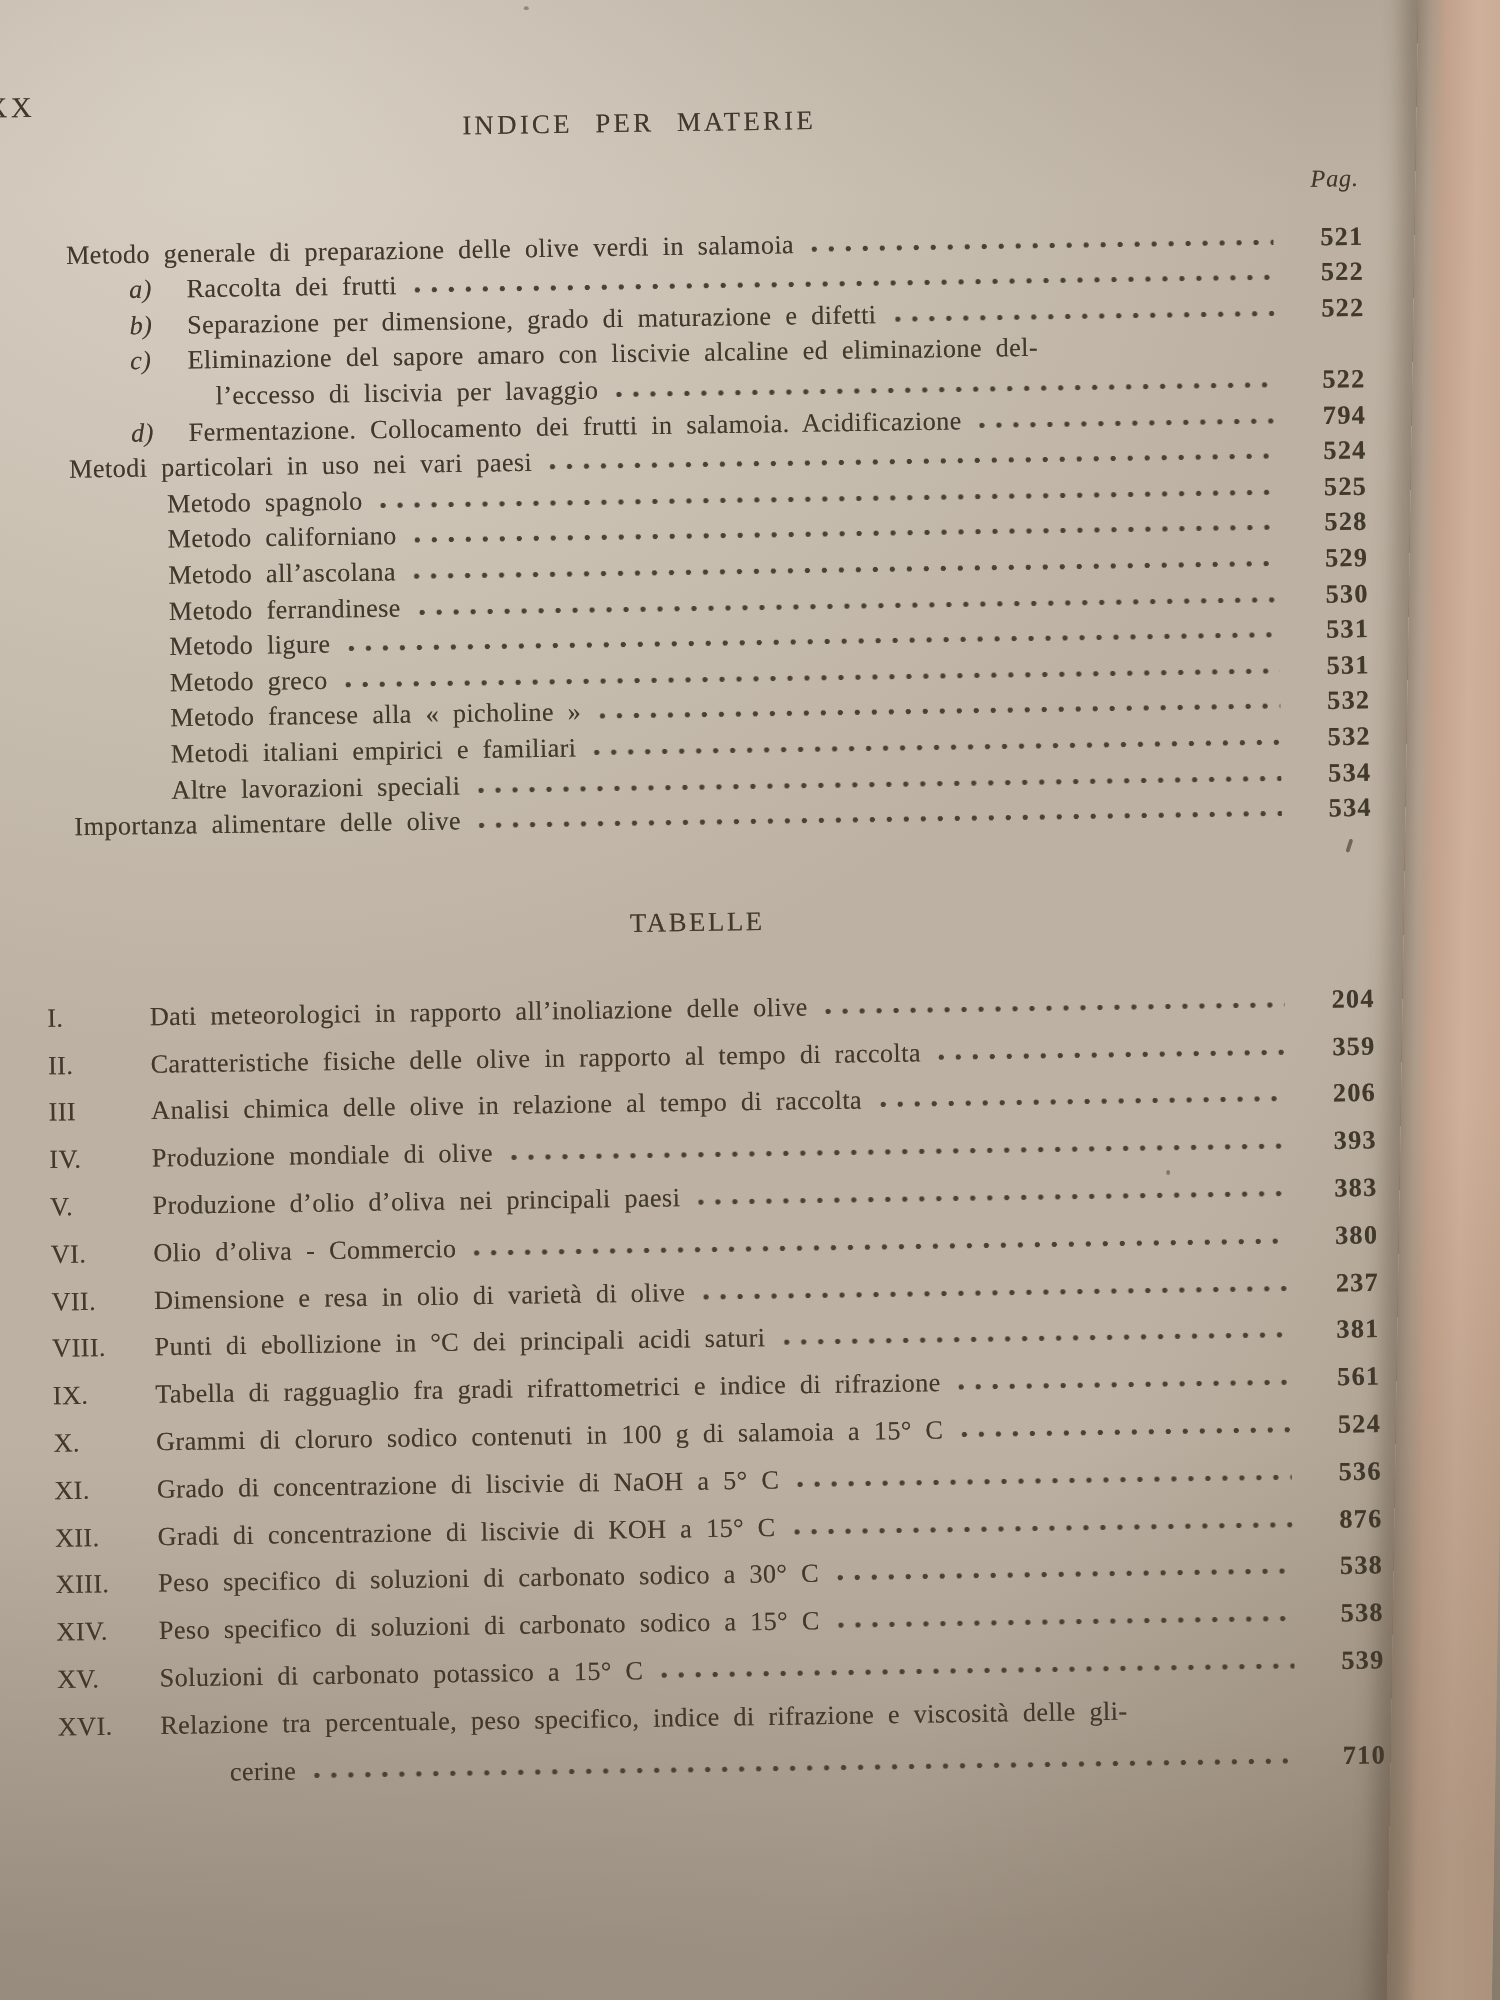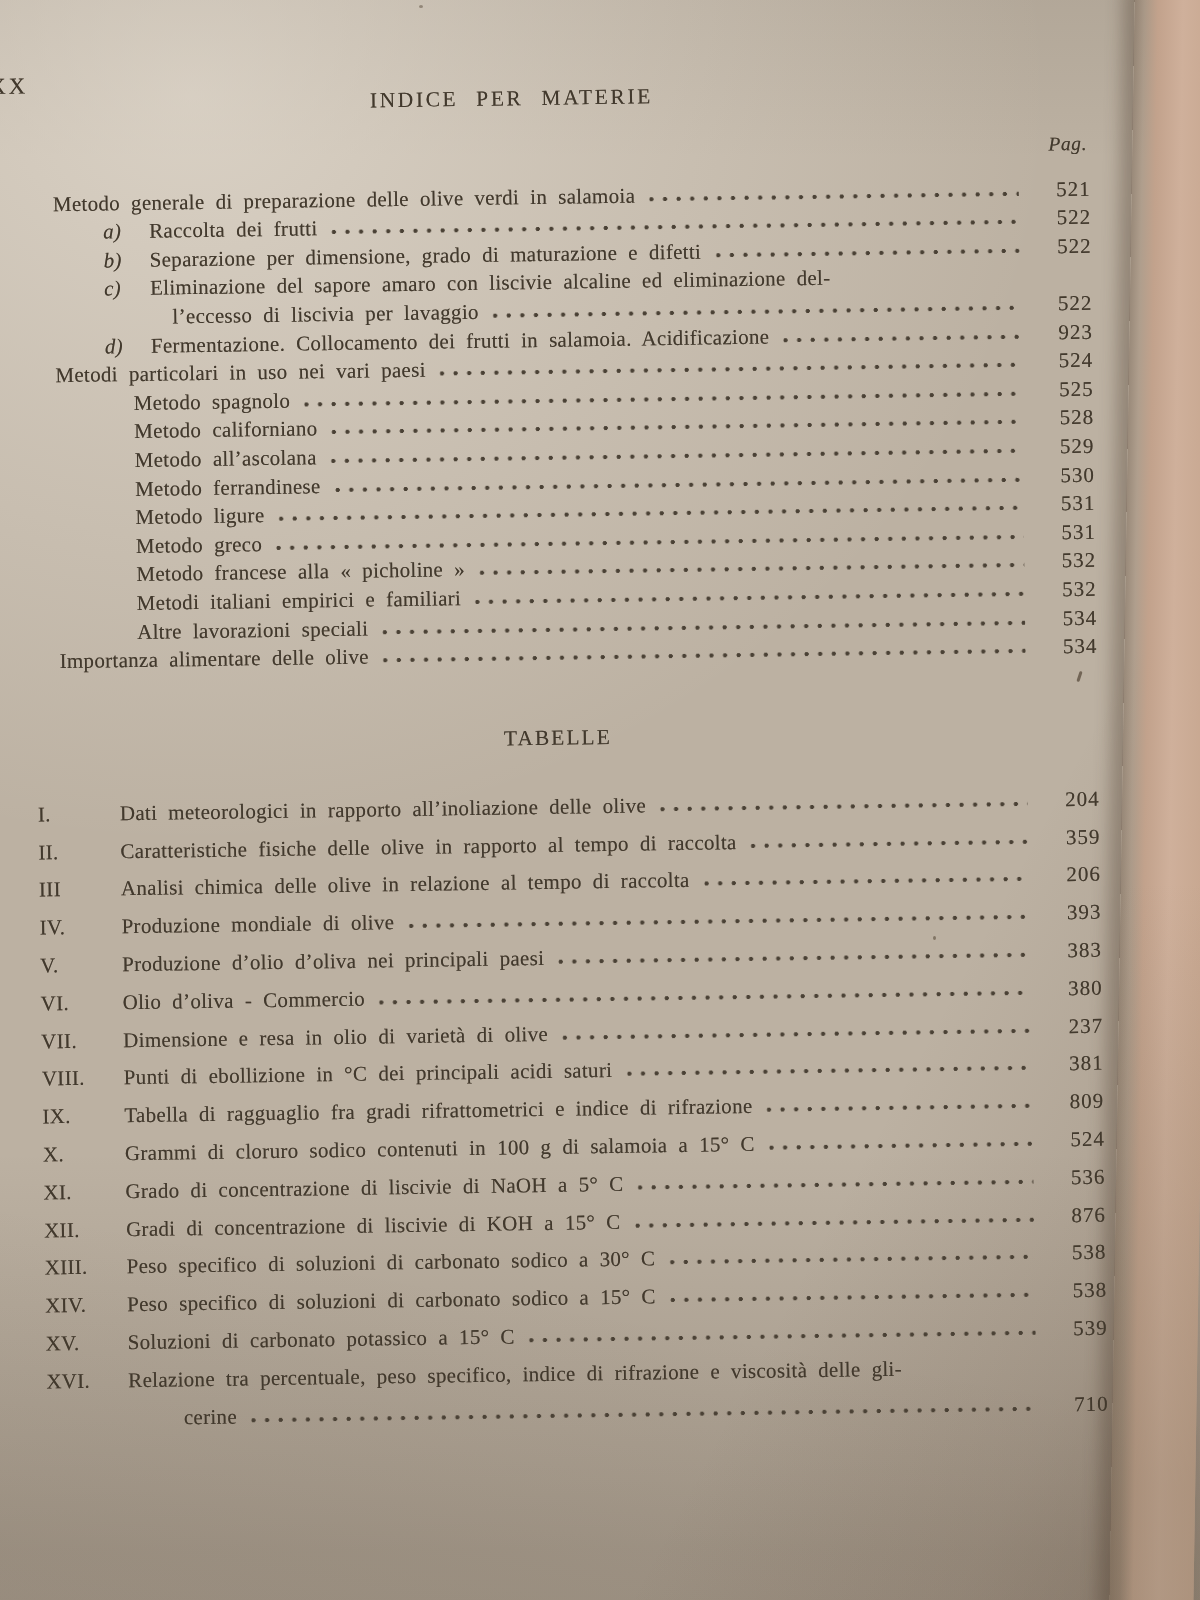--- a/index.html
+++ b/index.html
@@ -62,21 +62,21 @@
   .toc .row{ height:28.6px; }
   .tables .row{ height:37.8px; }
   .lbl{ flex:none;width:46px;font-style:italic; }
   .num{ flex:none;width:82px; }
   .txt{ flex:none; }
   .dots{
     flex:1 1 auto;height:4px;margin:0 12px 7px 14px;
     background-image:radial-gradient(circle at 2.6px 2px, #4a4135 1.8px, rgba(74,65,53,0) 2.4px);
     background-size:13.6px 4px;background-repeat:repeat-x;background-position:left center;
   }
-  .pg{ flex:none;width:60px;text-align:right;letter-spacing:1px; }
+  .pg{ flex:none;width:60px;text-align:right;letter-spacing:1px;font-weight:bold; }
   .ind-l1{ margin-left:50px; }
   .ind-l1b{ margin-left:78px; }
   .ind-l2{ margin-left:118px; }
   .cont-t{ margin-left:55px;margin-top:40px; }
   .speck{ position:absolute;background:#5a4c3c;border-radius:50%; }
   .speck.tick{ width:3px;height:11px;border-radius:2px;transform:rotate(18deg);opacity:0.75; }
   .speck.dot1{ width:3px;height:4px;opacity:0.6; }
   .speck.dot2{ width:4px;height:3px;opacity:0.5; }
 </style>
 </head>
@@ -114,21 +114,21 @@
         </div>
         <div class="row ind-l2">
           <span class="txt ink">l’eccesso di liscivia per lavaggio</span>
           <span class="dots"></span>
           <span class="pg ink">522</span>
         </div>
         <div class="row ind-l1">
           <span class="lbl ink">d)</span>
           <span class="txt ink">Fermentazione. Collocamento dei frutti in salamoia. Acidificazione</span>
           <span class="dots"></span>
-          <span class="pg ink">923</span>
+          <span class="pg ink">794</span>
         </div>
         <div class="row ind-l0">
           <span class="txt ink">Metodi particolari in uso nei vari paesi</span>
           <span class="dots"></span>
           <span class="pg ink">524</span>
         </div>
         <div class="row ind-l1b">
           <span class="txt ink">Metodo spagnolo</span>
           <span class="dots"></span>
           <span class="pg ink">525</span>
@@ -228,21 +228,21 @@
         <div class="row">
           <span class="num ink">VIII.</span>
           <span class="txt ink">Punti di ebollizione in °C dei principali acidi saturi</span>
           <span class="dots"></span>
           <span class="pg ink">381</span>
         </div>
         <div class="row">
           <span class="num ink">IX.</span>
           <span class="txt ink">Tabella di ragguaglio fra gradi rifrattometrici e indice di rifrazione</span>
           <span class="dots"></span>
-          <span class="pg ink">809</span>
+          <span class="pg ink">561</span>
         </div>
         <div class="row">
           <span class="num ink">X.</span>
           <span class="txt ink">Grammi di cloruro sodico contenuti in 100 g di salamoia a 15° C</span>
           <span class="dots"></span>
           <span class="pg ink">524</span>
         </div>
         <div class="row">
           <span class="num ink">XI.</span>
           <span class="txt ink">Grado di concentrazione di liscivie di NaOH a 5° C</span>

